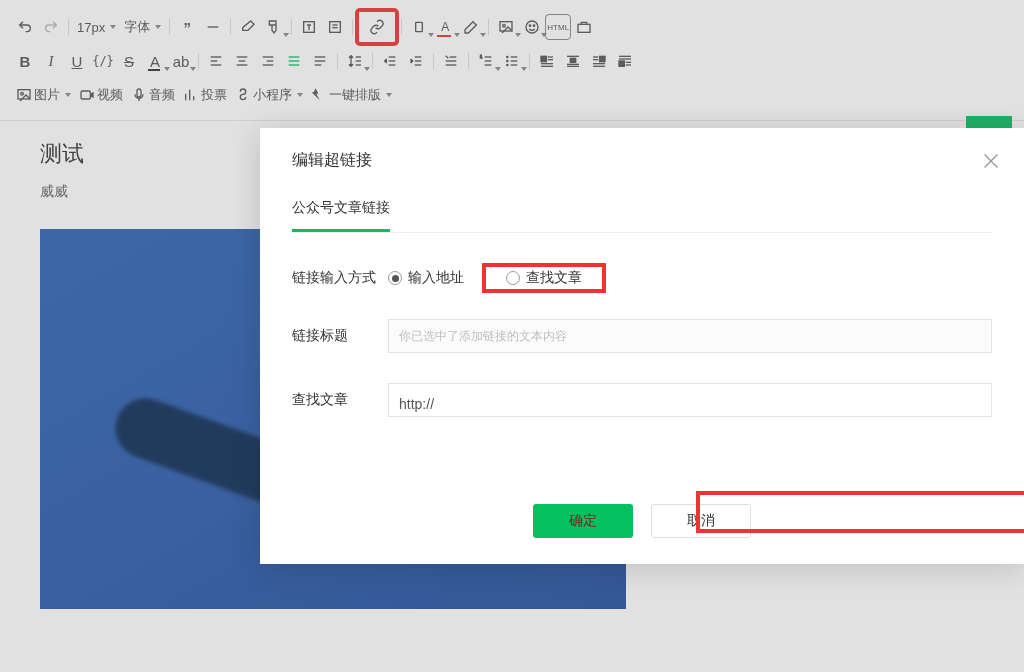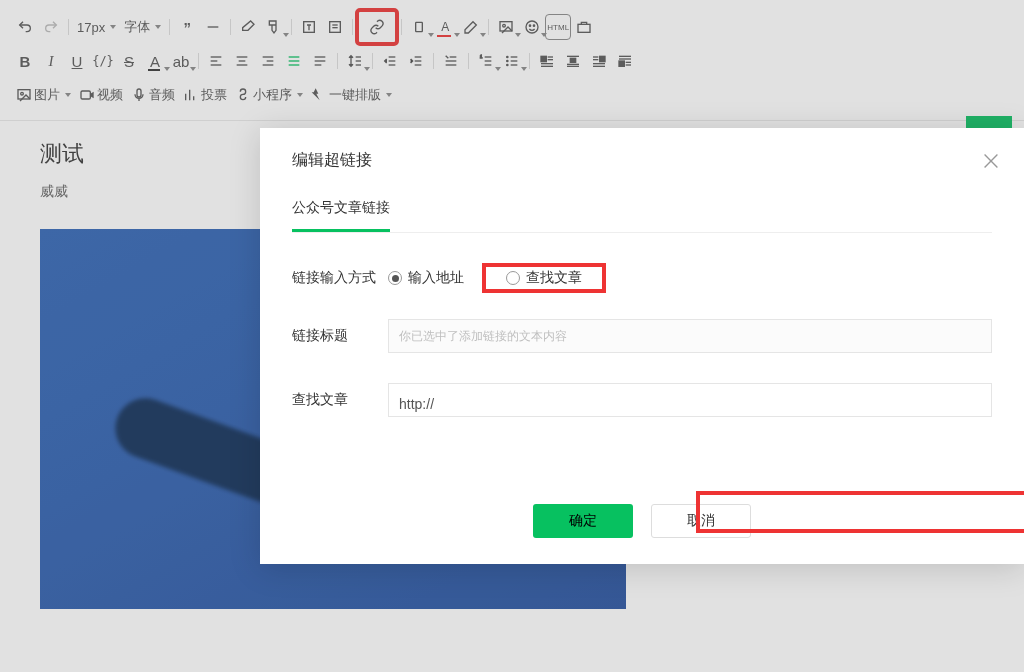--- a/index.html
+++ b/index.html
@@ -229,21 +229,21 @@
     padding-bottom:4px;
   }
   .btn{
     min-width:100px;
     height:34px;
     border-radius:3px;
     font-size:14px;
     display:inline-flex;align-items:center;justify-content:center;
     cursor:pointer;
   }
-  .btn-primary{ background:#07c160; color:#000000; }
+  .btn-primary{ background:#07c160; color:#7f1d1d; }
   .btn-default{ background:#fff; color:#333; border:1px solid #ddd; }
 
   
   .i { width:16px; height:16px; display:inline-block; }
 </style>
 </head>
 <body>
 
 <div class="editor-wrap">
 

